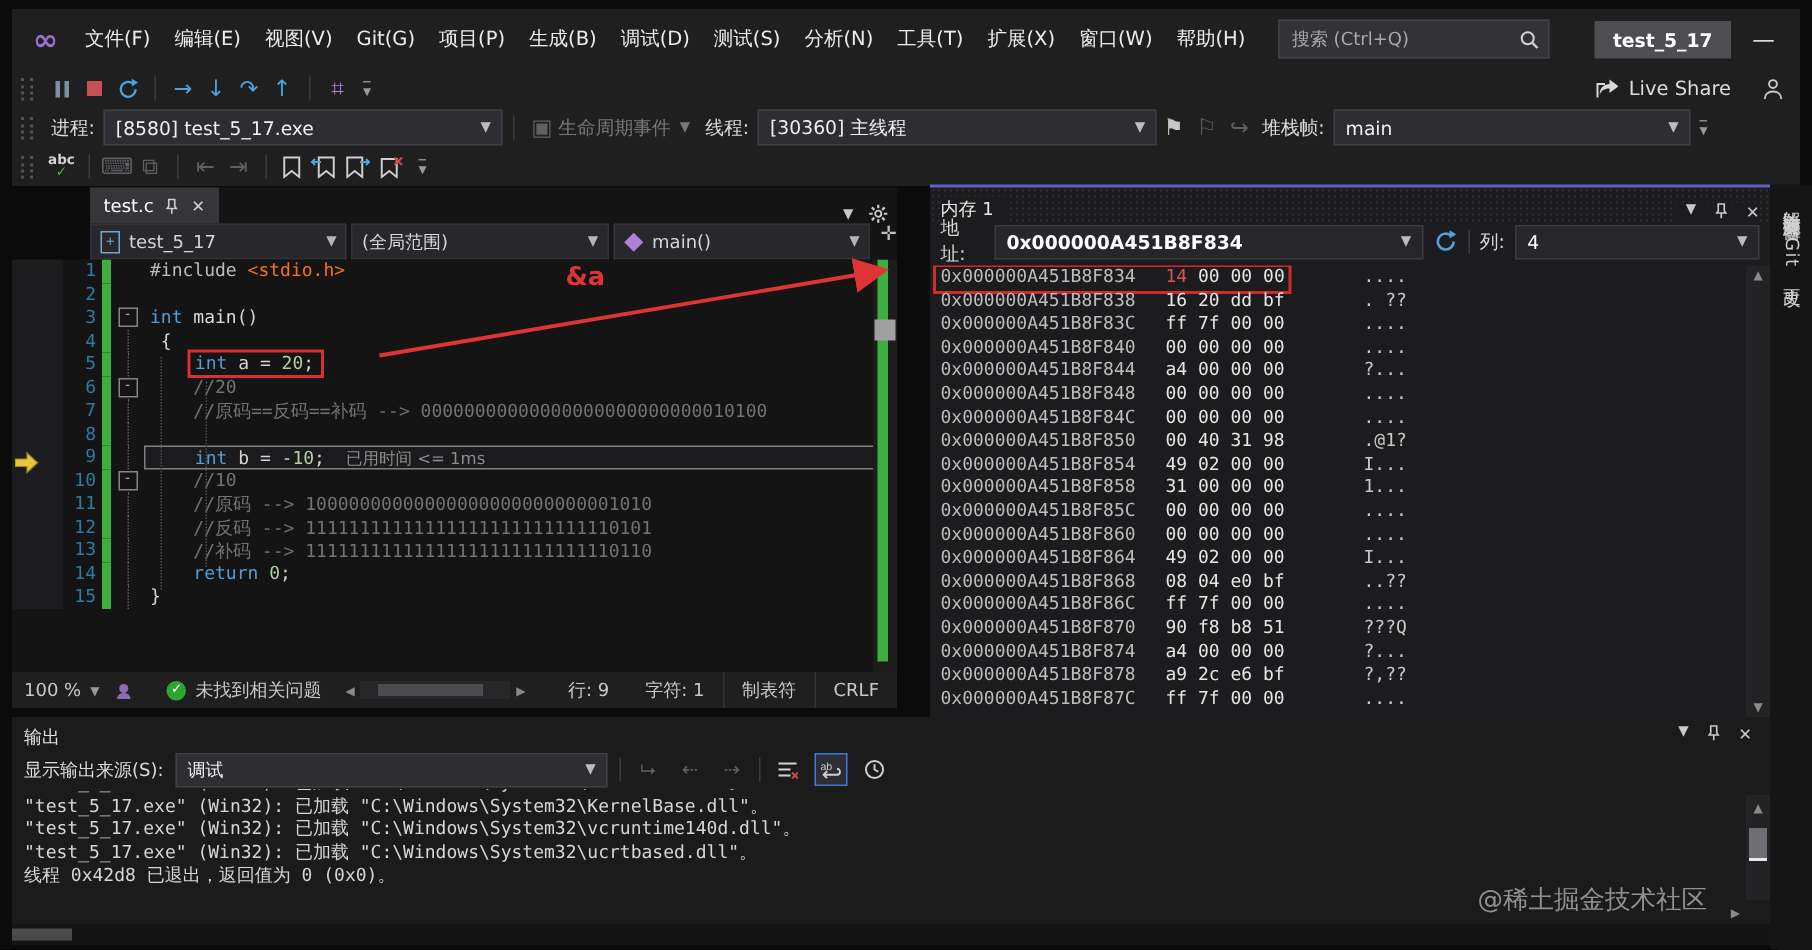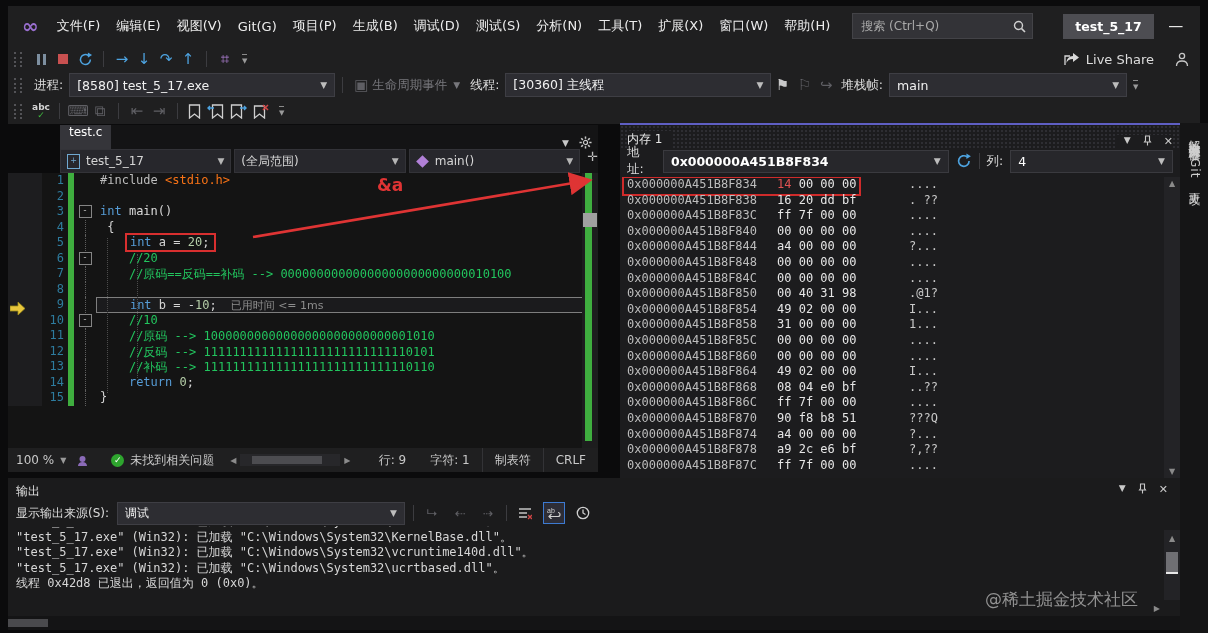--- a/index.html
+++ b/index.html
@@ -32,42 +32,42 @@
   .dd .arr{margin-left:auto;color:#bdbdbd;font-size:9px;padding-left:8px;}
   .lbl{margin:0 6px 0 4px;color:#dcdcdc;white-space:nowrap;}
   .grayed{color:#77777c;}
   .right-cluster{margin-left:auto;display:flex;align-items:center;gap:20px;padding-right:10px;}
   .liveshare{display:flex;align-items:center;gap:6px;font-size:13px;color:#dcdcdc;}
   .abc-ico{display:inline-flex;flex-direction:column;align-items:center;line-height:8px;}
   .abc-ico b{font-size:9px;color:#d4d4d4;letter-spacing:0;} .abc-ico s{text-decoration:none;color:#3fba3f;font-size:9px;}
   .bm{margin:0 3px;}
   
   .tabstrip{position:absolute;left:60px;top:125px;width:538px;height:24px;background:#141415;display:flex;align-items:flex-end;}
-  .tab{height:24px;background:#35353a;display:flex;align-items:center;gap:8px;padding:0 9px;font-size:12px;color:#fff;flex-direction:column;}
+  .tab{height:24px;background:#35353a;display:flex;align-items:center;gap:8px;padding:0 9px;font-size:12px;color:#fff;}
   .tab .ticon{color:#cfcfcf;font-size:11px;}
   .tab-extras{margin-left:auto;display:flex;align-items:center;gap:10px;padding-right:6px;color:#c8c8c8;}
   .navbar{position:absolute;left:60px;top:149px;width:538px;height:24px;display:flex;gap:3px;background:#141415;}
   .nav-dd{flex:1;background:#27272c;border:1px solid #333338;display:flex;align-items:center;gap:6px;padding:0 6px;font-size:12px;color:#d6d6d6;}
   .nav-dd .arr{margin-left:auto;color:#b5b5b5;font-size:9px;}
   .file-ico{width:11px;height:13px;border:1px solid #6fa8d0;color:#6fa8d0;font-size:8px;line-height:11px;text-align:center;}
   .cube-ico{width:9px;height:9px;background:#b180d7;transform:rotate(45deg);margin:0 2px;}
   .split-ico{color:#c0c0c0;font-size:13px;margin-left:4px;}
   
   .codearea{position:absolute;left:8px;top:173px;width:590px;height:275px;background:#141414;overflow:hidden;}
   .cl{display:flex;height:15.5px;line-height:15.5px;font:12px "DejaVu Sans Mono","Liberation Mono",monospace;position:relative;}
   .marg{width:34px;background:#1d1d1f;flex:none;position:relative;}
   .ln{width:22px;flex:none;text-align:right;padding-right:4px;color:#2e7c9f;}
   .chg{width:6px;flex:none;background:#3fae3f;}
   .outl{width:22px;flex:none;display:flex;align-items:center;justify-content:center;}
   .fold{width:11px;height:11px;border:1px solid #858585;color:#c0c0c0;font-size:9px;line-height:9px;text-align:center;background:#141414;}
   .vline{height:100%;border-left:1px dotted #5e5e5e;}
   .codetext{flex:1;padding-left:4px;white-space:pre;color:#d4d4d4;}
   .codetext.current{border:1px solid #7e7e7e;background:#1b1b1d;margin-right:8px;}
   .kw{color:#569cd6;} .fn{color:#dcdcdc;} .id{color:#d4d4d4;} .num{color:#b5cea8;}
-  .cmt{color:#22c55e;} .pl{color:#d4d4d4;} .pp{color:#bdbdbd;} .inc{color:#f97316;}
+  .cmt{color:#737373;} .pl{color:#d4d4d4;} .pp{color:#bdbdbd;} .inc{color:#f97316;}
   .redbox{border:2px solid #d82f2f;padding:0 5px 1px 3px;margin-left:-4px;}
   .perftip{color:#8d8d8d;font-size:11px;margin-left:14px;font-family:"DejaVu Sans","Liberation Sans",sans-serif;}
   .guide{position:absolute;border-left:1px dotted #4c4c4c;}
   .escroll{position:absolute;right:0;top:0;bottom:0;width:16px;background:#1d1d1e;}
   .egreen{position:absolute;left:3px;top:0;height:268px;width:7px;background:#3fae3f;}
   .ethumb{position:absolute;left:1px;right:1px;top:40px;height:14px;background:#a0a0a0;}
   .cur-arrow{position:absolute;left:10px;top:301px;}
   
   .estatus{position:absolute;left:8px;top:448px;width:590px;height:24px;background:#1f1f20;display:flex;align-items:center;font-size:12px;color:#c9c9c9;justify-content:center;}
   .estatus .zoom{margin-left:8px;display:flex;align-items:center;gap:6px;}

